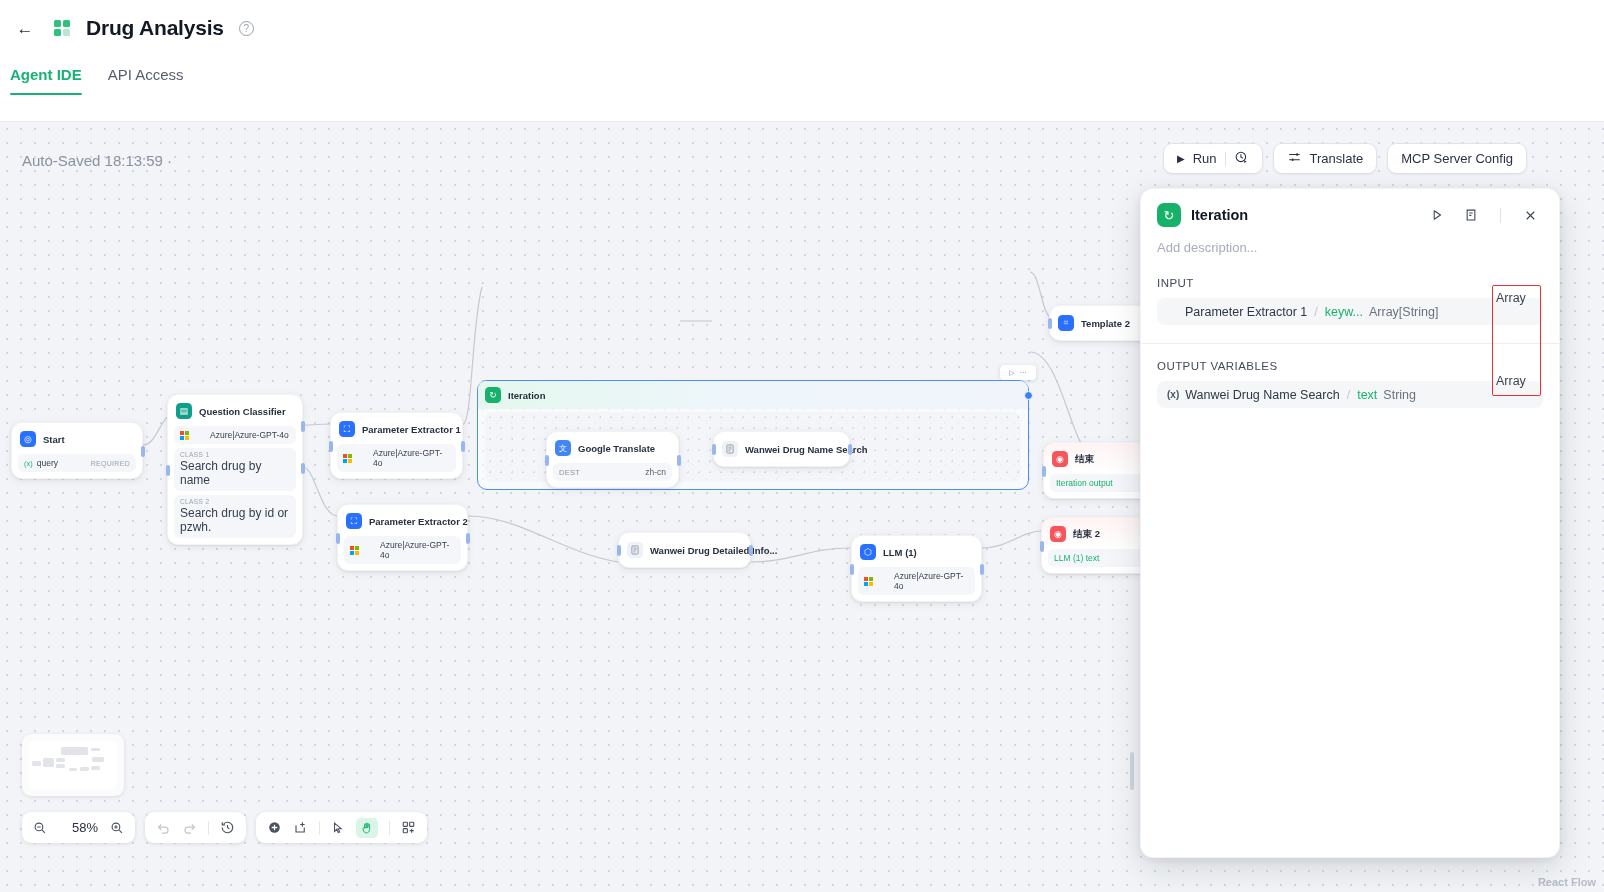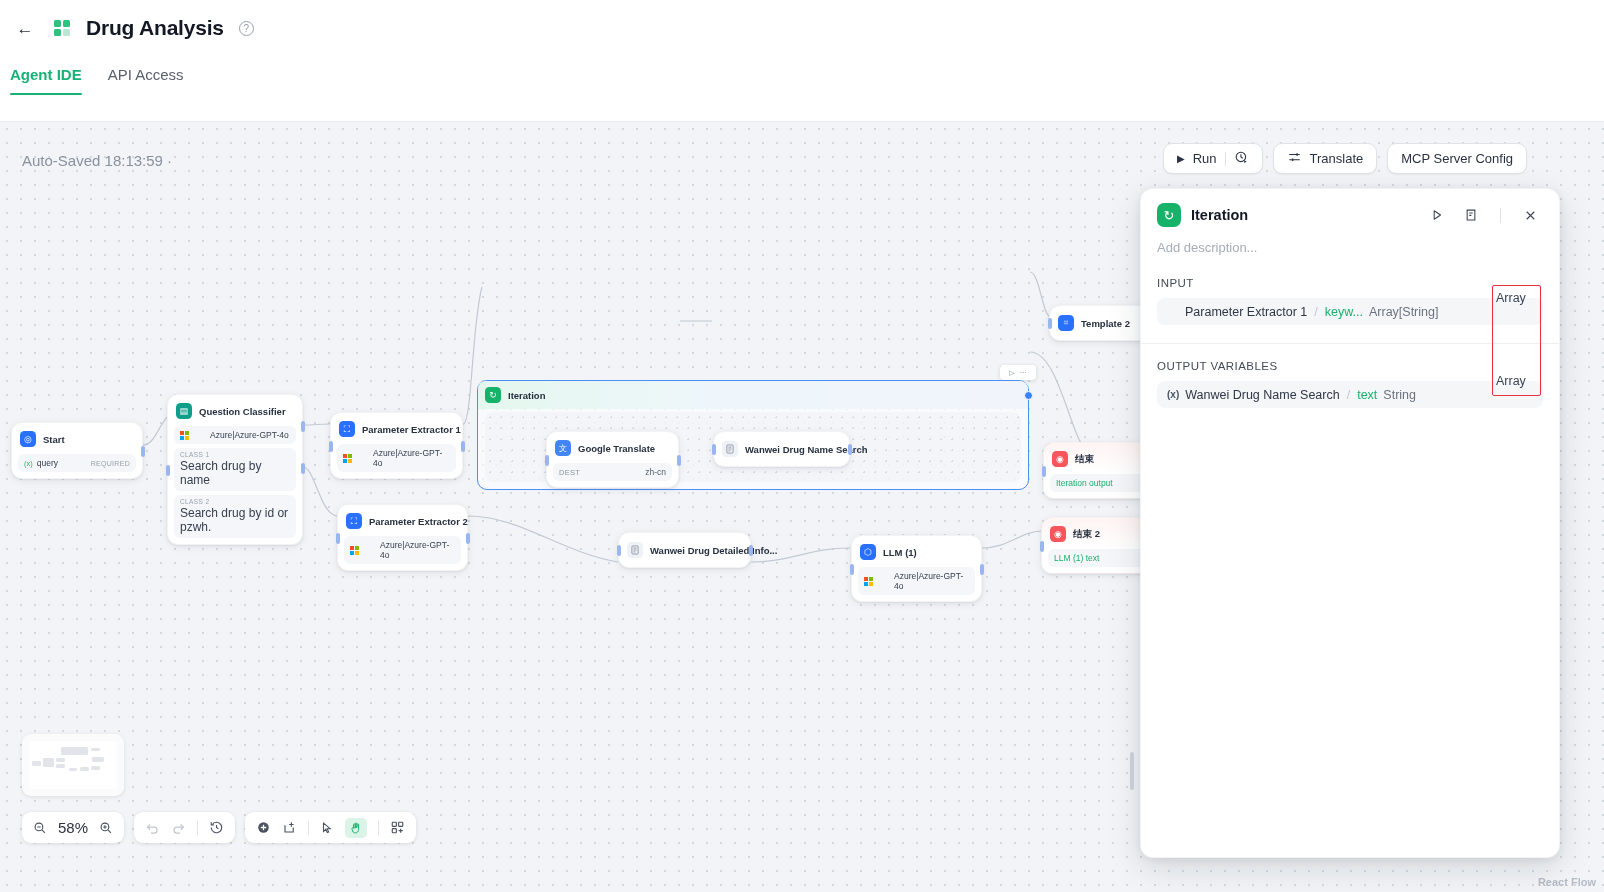--- a/index.html
+++ b/index.html
@@ -128,21 +128,21 @@
   
   .minimap { position:absolute; left:22px; top:612px; width:102px; height:62px;
     background:#fbfbfc; border-radius:9px; box-shadow:0 1px 4px rgba(16,24,40,.1); padding:7px; }
   .mm-inner { position:relative; width:100%; height:100%; background:#fff; border-radius:3px; }
   .mm-n { position:absolute; background:#e2e4e9; border-radius:1.5px; }
   .bottom-bars { position:absolute; left:22px; top:690px; display:flex; gap:10px; }
   .bar { height:31px; background:#fff; border-radius:9px; box-shadow:0 1px 4px rgba(16,24,40,.11);
     display:flex; align-items:center; padding:0 11px; gap:11px; }
   .bar .ic { color:#4a5260; font-size:13px; cursor:pointer; display:flex; align-items:center; }
   .bar .ic.dim { color:#c2c6ce; }
-  .zoom-val { font-size:15px; color:#2a3142; min-width:28px; text-align:right; }
+  .zoom-val { font-size:13px; color:#2a3142; min-width:28px; text-align:center;margin-left:13px; }
   .vsep { width:1px; height:14px; background:#e3e6eb; }
   .tool-act { width:22px; height:20px; border-radius:5px; background:#daf5e7;
     display:flex; align-items:center; justify-content:center; }
   .scrollbar { position:absolute; left:1130px; top:630px; width:4px; height:38px;
     background:#cfd4dd; border-radius:3px; }
 </style>
 </head>
 <body>
 
 <div id="app">

